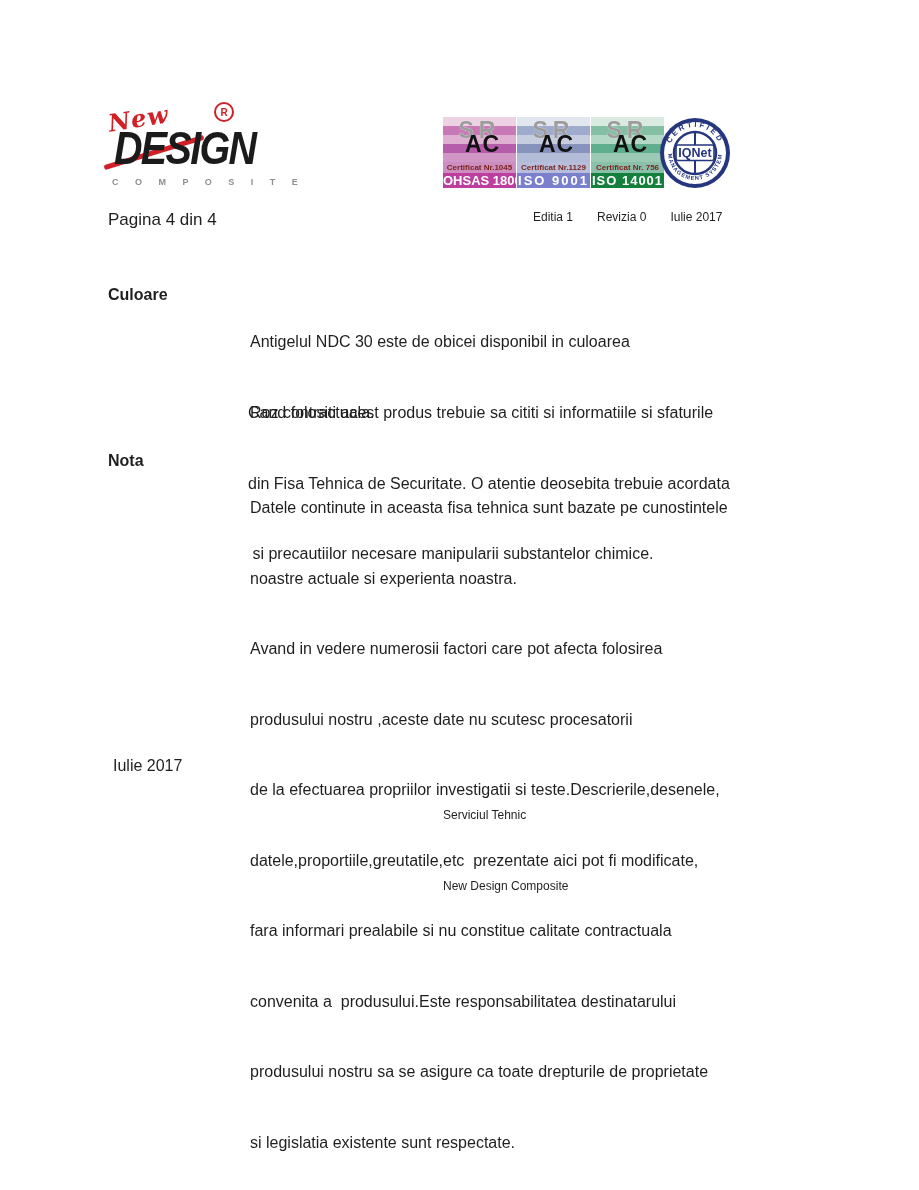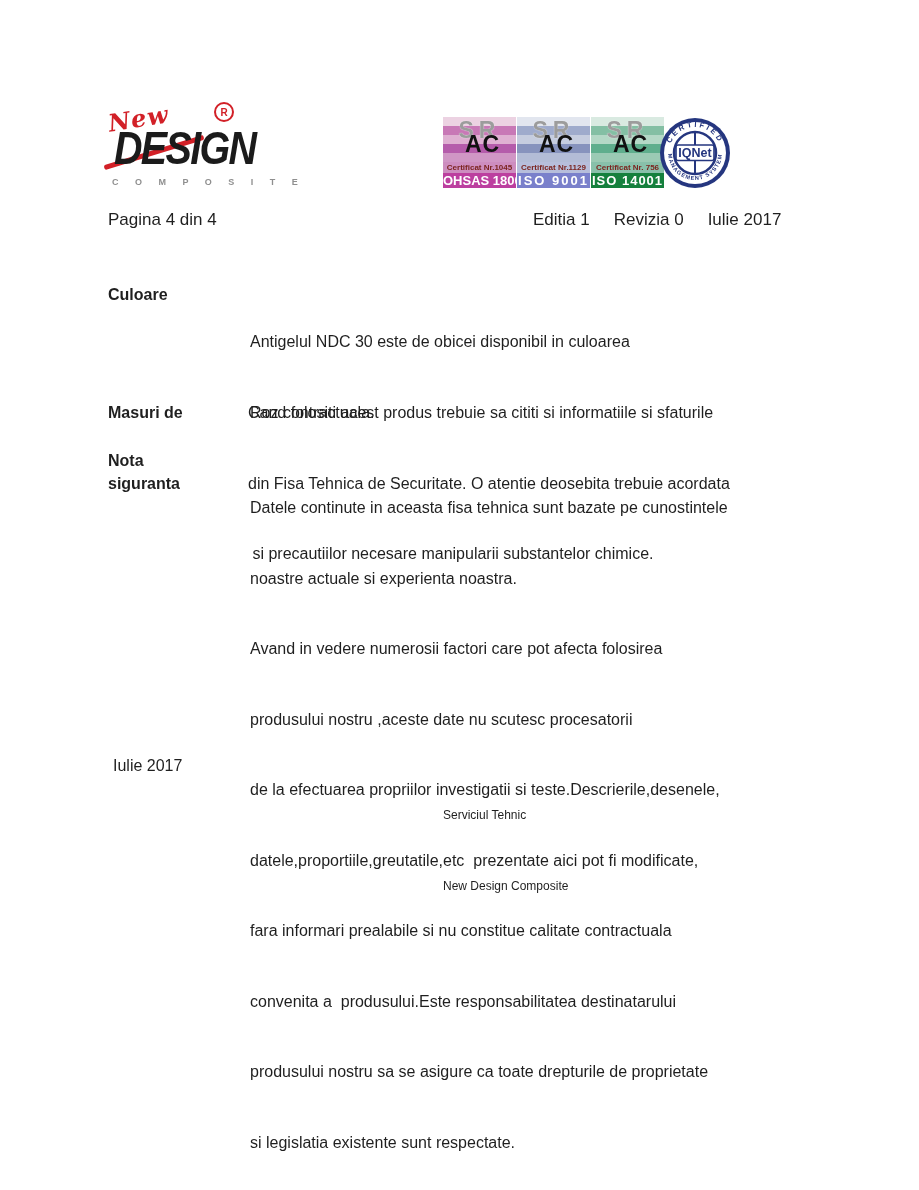--- a/index.html
+++ b/index.html
@@ -71,21 +71,21 @@
     position:absolute;left:0;right:0;bottom:0;height:15px;
     color:#ffffff;font-weight:bold;font-size:13px;line-height:15px;
     text-align:center;white-space:nowrap;
   }
   .badge1 .bar{background:#bc3f9f;}
   .badge2 .bar{background:#7a80cb;letter-spacing:2px;}
   .badge3 .bar{background:#15803d;letter-spacing:1px;}
   .iqnet{position:absolute;left:659px;top:117px;width:72px;height:72px;}
   
   .meta-page{position:absolute;left:108px;top:210px;font-size:17px;}
-  .meta-right{position:absolute;left:533px;top:210px;display:flex;gap:24px;font-size:17px;white-space:nowrap;}
+  .meta-right{position:absolute;left:533px;top:210px;display:flex;gap:24px;font-size:12px;white-space:nowrap;}
   
   .sec-label{position:absolute;font-size:16px;font-weight:bold;line-height:23.5px;white-space:pre;}
   .sec-lines{position:absolute;font-size:16px;line-height:23.5px;white-space:pre;}
   .lbl-culoare{left:108px;top:283px;}
   .txt-culoare{left:250px;top:283px;}
   .lbl-masuri{left:108px;top:354px;}
   .txt-masuri{left:248px;top:354px;}
   .lbl-nota{left:108px;top:449px;}
   .txt-nota{left:250px;top:449px;}
   
@@ -156,24 +156,20 @@
     <span>Revizia 0</span>
     <span>Iulie 2017</span>
   </div>
 
   <div class="sec-label lbl-culoare">Culoare</div>
   <div class="sec-lines txt-culoare">
     <div>Antigelul NDC 30 este de obicei disponibil in culoarea</div>
     <div>Roz contractuala.</div>
   </div>
 
-  <div class="sec-label lbl-masuri">
-    <div>Masuri de</div>
-    <div>siguranta</div>
-  </div>
   <div class="sec-lines txt-masuri">
     <div>Cand folositi acest produs trebuie sa cititi si informatiile si sfaturile</div>
     <div>din Fisa Tehnica de Securitate. O atentie deosebita trebuie acordata</div>
     <div> si precautiilor necesare manipularii substantelor chimice.</div>
   </div>
 
   <div class="sec-label lbl-nota">Nota</div>
   <div class="sec-lines txt-nota">
     <div>Datele continute in aceasta fisa tehnica sunt bazate pe cunostintele</div>
     <div>noastre actuale si experienta noastra.</div>

